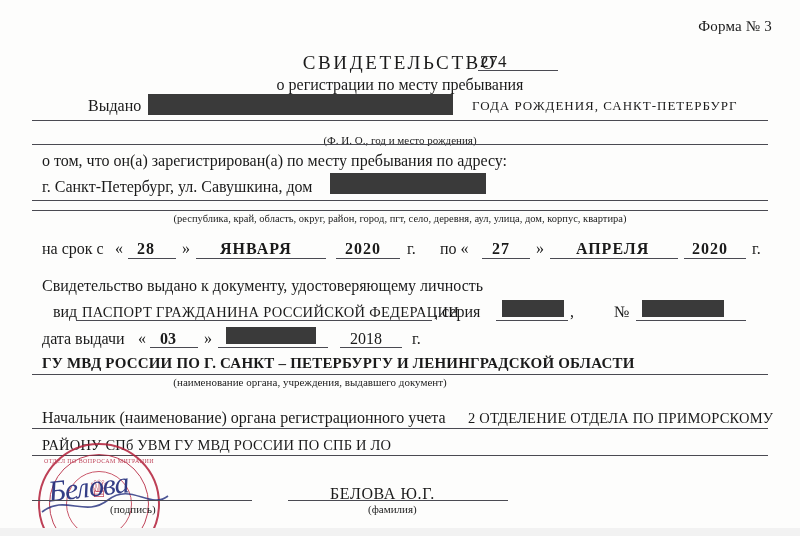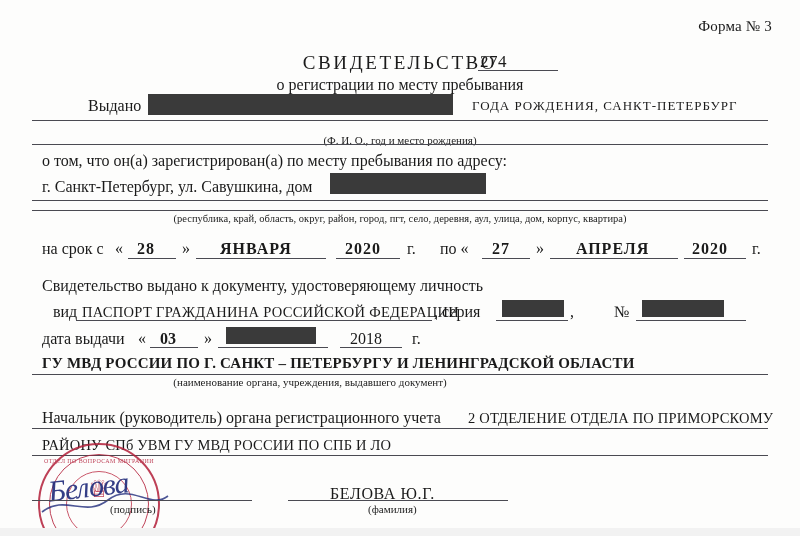--- a/index.html
+++ b/index.html
@@ -237,21 +237,21 @@
   <div class="redact" style="left:226px; top:327px; width:90px; height:17px;"></div>
   <div class="line" style="left:218px; top:347px; width:110px;"></div>
   <div class="row" style="left:350px; top:330px;">2018</div>
   <div class="line" style="left:340px; top:347px; width:62px;"></div>
   <div class="row" style="left:412px; top:330px;">г.</div>
 
   <div class="row" style="left:42px; top:355px; font-size:15px; letter-spacing:0.2px;font-weight:bold;">ГУ  МВД  РОССИИ  ПО  Г. САНКТ – ПЕТЕРБУРГУ  И  ЛЕНИНГРАДСКОЙ ОБЛАСТИ</div>
   <div class="line" style="left:32px; top:374px; width:736px;"></div>
   <div class="caption" style="top:376px; left:-90px;">(наименование органа, учреждения, выдавшего документ)</div>
 
-  <div class="row" style="left:42px; top:409px;">Начальник (руководитель) органа регистрационного учета</div>
+  <div class="row" style="left:42px; top:409px;">Начальник (наименование) органа регистрационного учета</div>
   <div class="row" style="left:468px; top:410px; font-size:14.5px; letter-spacing:0.2px;">2 ОТДЕЛЕНИЕ ОТДЕЛА  ПО ПРИМОРСКОМУ</div>
   <div class="line" style="left:32px; top:428px; width:736px;"></div>
 
   <div class="row" style="left:42px; top:437px; font-size:14.5px; letter-spacing:0.2px;">РАЙОНУ СПб УВМ  ГУ  МВД  РОССИИ  ПО СПБ  И  ЛО</div>
   <div class="line" style="left:32px; top:455px; width:736px;"></div>
 
   <div class="stamp">
     <div class="stamp-inner"></div>
     <div class="stamp-text-top">ОТДЕЛ ПО ВОПРОСАМ МИГРАЦИИ</div>
     <div class="stamp-emblem">♕</div>

